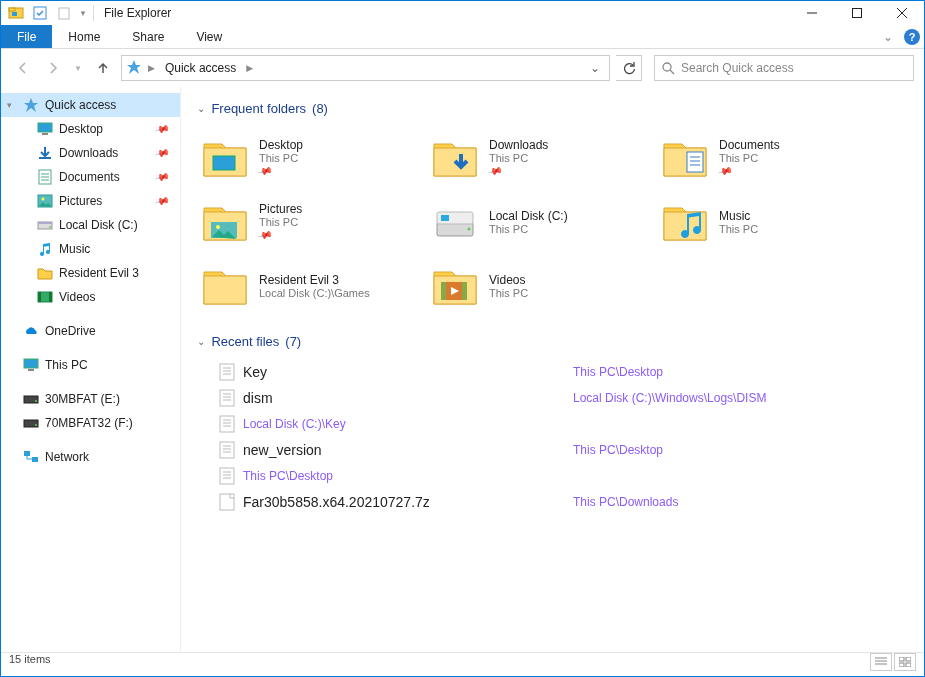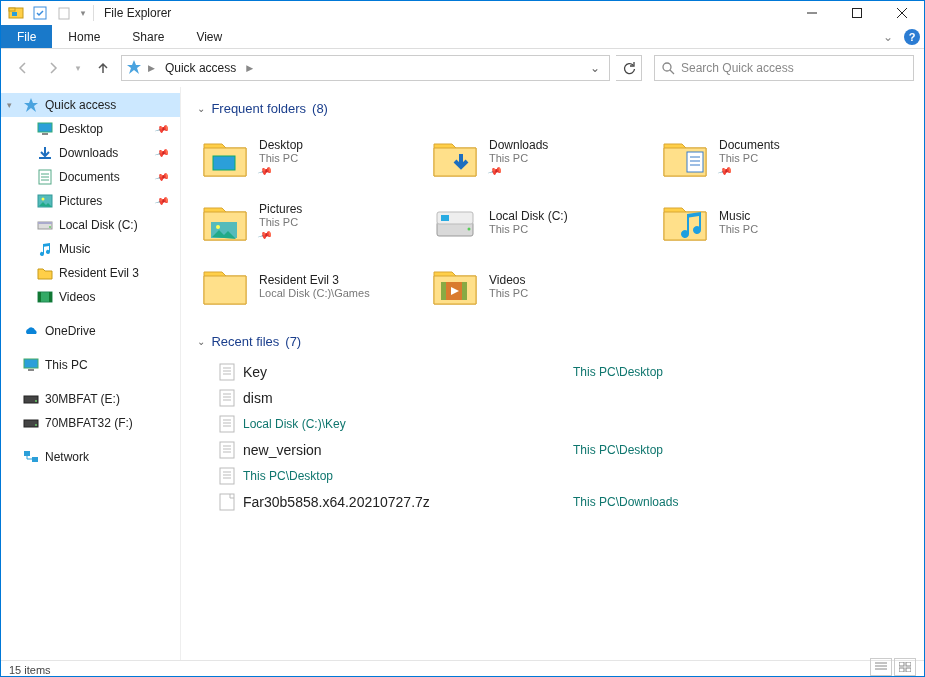--- a/index.html
+++ b/index.html
@@ -59,24 +59,24 @@
 .folder-item { width: 230px; height: 64px; display: flex; align-items: center; gap: 10px; padding: 4px; }
 .folder-icon { width: 48px; height: 48px; display: flex; align-items: center; justify-content: center; position: relative; }
 .folder-text .name { font-size: 12px; color: #222; }
 .folder-text .path { font-size: 11px; color: #777; }
 .folder-text .pin2 { font-size: 10px; color: #999; margin-top: 2px; display: inline-block; transform: rotate(30deg); }
 
 .files { }
 .file-row { height: 26px; display: flex; align-items: center; }
 .file-row .ico { width: 20px; height: 20px; margin: 0 6px 0 20px; display: flex; align-items: center; justify-content: center; }
 .file-row .name { width: 330px; font-size: 14px; }
-.file-row .path { font-size: 12px; color: #0f766e; }
-
-
-.status { height: 16px; border-top: 1px solid #e5e5e5; display: flex; align-items: flex-end; padding: 0 8px; font-size: 11px; color: #444; }
+.file-row .path { font-size: 12px; color: #8b5cf6; }
+
+
+.status { height: 24px; border-top: 1px solid #e5e5e5; display: flex; align-items: flex-start; padding: 0 8px; font-size: 11px; color: #444; }
 .status .spacer { flex: 1; }
 .view-toggle { width: 22px; height: 18px; border: 1px solid #ccc; margin-left: 2px; display: flex; align-items: center; justify-content: center; color: #666; }
 
 
 .svg { display: block; }
 </style>
 </head>
 <body>
 
 <div class="titlebar">
@@ -452,20 +452,21 @@
         <div class="file-row">
           <span class="ico">
             <svg width="16" height="18">
               <rect x="1" y="1" width="14" height="16" fill="#fff" stroke="#bbb"></rect>
               <line x1="4" y1="5" x2="12" y2="5" stroke="#bbb"></line>
               <line x1="4" y1="8" x2="12" y2="8" stroke="#bbb"></line>
               <line x1="4" y1="11" x2="12" y2="11" stroke="#bbb"></line>
             </svg>
           </span>
           <span class="name">dism</span>
+          <span class="path">Local Disk (C:)\Windows\Logs\DISM</span>
         </div>
         <div class="file-row">
           <span class="ico">
             <svg width="16" height="18">
               <rect x="1" y="1" width="14" height="16" fill="#fff" stroke="#bbb"></rect>
               <line x1="4" y1="5" x2="12" y2="5" stroke="#bbb"></line>
               <line x1="4" y1="8" x2="12" y2="8" stroke="#bbb"></line>
               <line x1="4" y1="11" x2="12" y2="11" stroke="#bbb"></line>
             </svg>
           </span>

